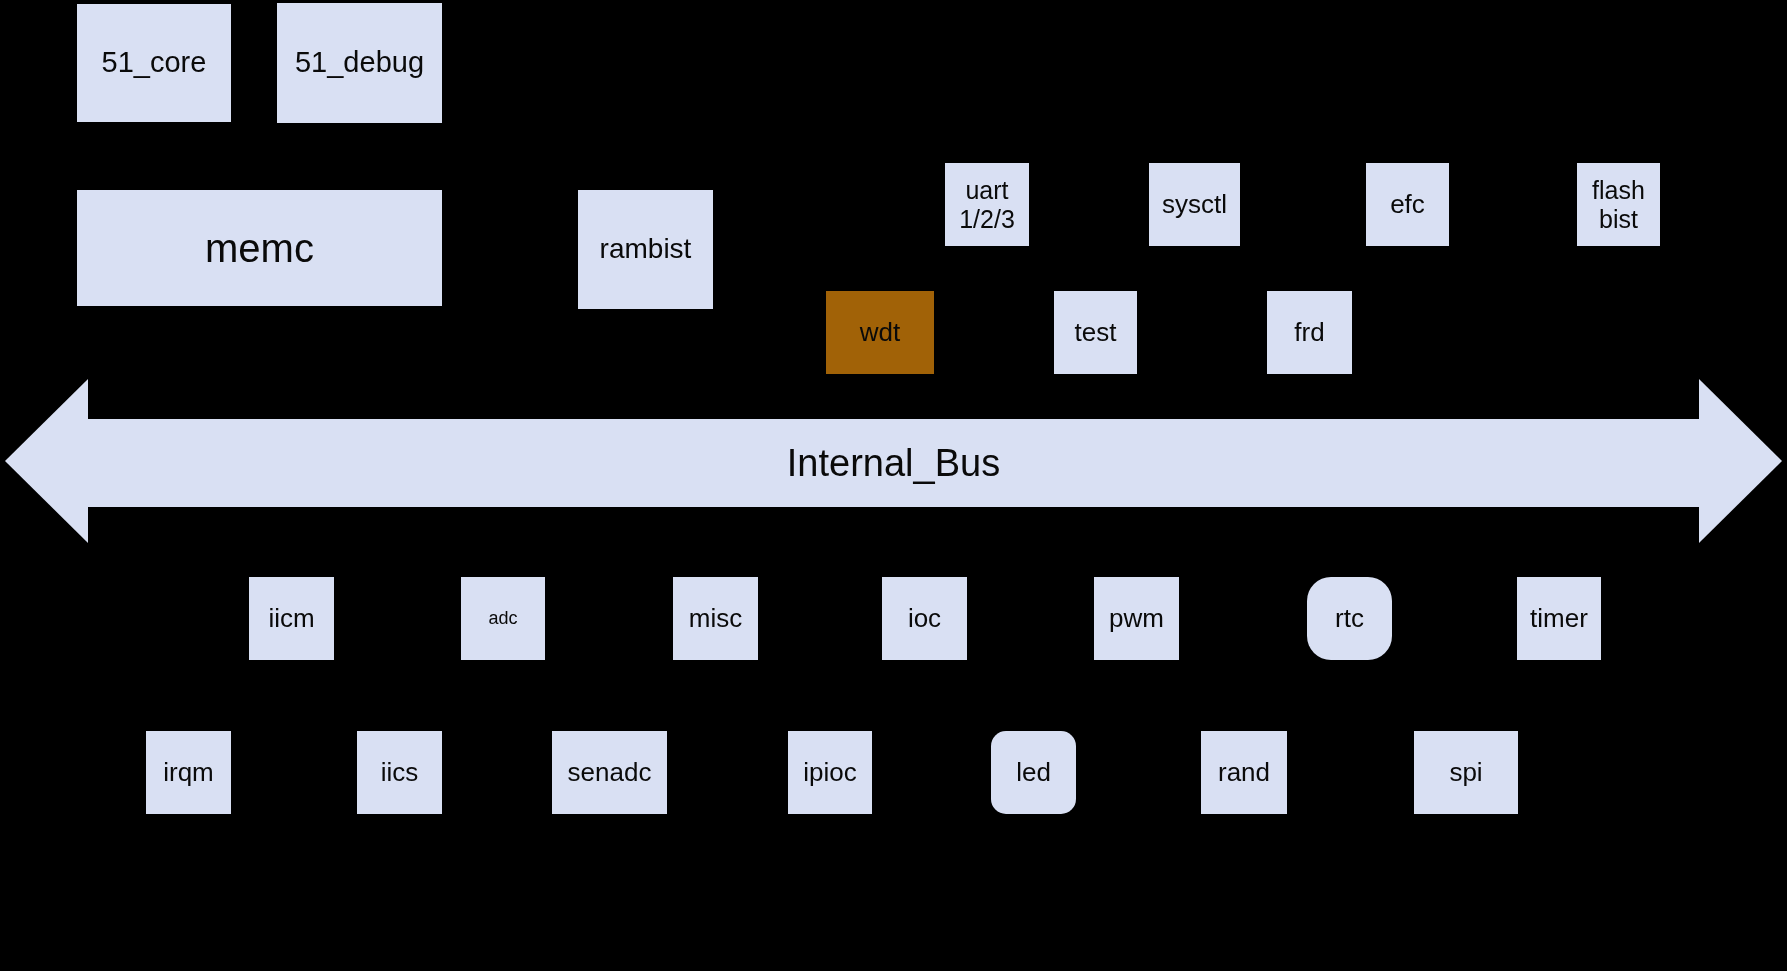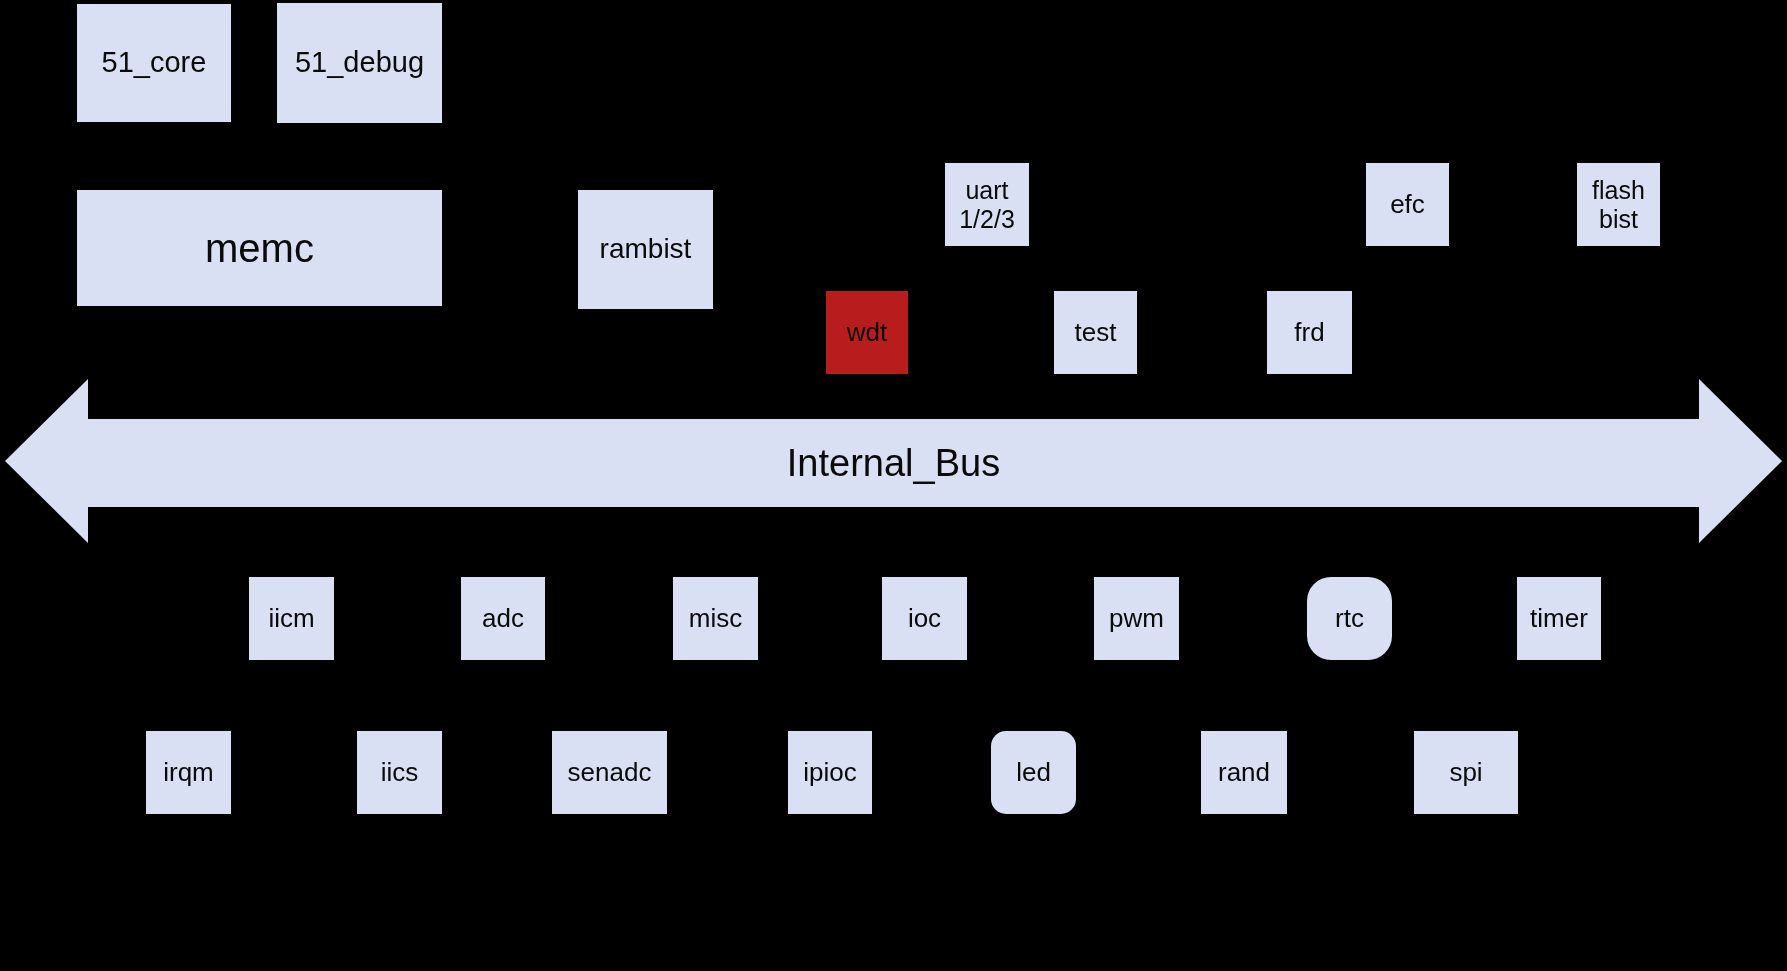--- a/index.html
+++ b/index.html
@@ -69,28 +69,29 @@
   <div class="bus-shaft" style="background: rgb(217, 224, 243);"></div>
   <div class="bus-head bus-head-left" style="border-right-color: rgb(217, 224, 243);"></div>
   <div class="bus-head bus-head-right" style="border-left-color: rgb(217, 224, 243);"></div>
   <div class="bus-label" style="color: rgb(10, 10, 10);">Internal_Bus</div>
 <div class="node" style="left: 77px; top: 4px; width: 154px; height: 118px; font-size: 29px; background: rgb(217, 224, 243); color: rgb(10, 10, 10);">51_core</div>
     <div class="node" style="left: 277px; top: 3px; width: 165px; height: 120px; font-size: 29px; background: rgb(217, 224, 243); color: rgb(10, 10, 10);">51_debug</div>
     <div class="node" style="left: 77px; top: 190px; width: 365px; height: 116px; font-size: 40px; background: rgb(217, 224, 243); color: rgb(10, 10, 10);">memc</div>
     <div class="node" style="left: 578px; top: 190px; width: 135px; height: 119px; font-size: 28px; background: rgb(217, 224, 243); color: rgb(10, 10, 10);">rambist</div>
     <div class="node" style="left: 945px; top: 163px; width: 84px; height: 83px; font-size: 25px; background: rgb(217, 224, 243); color: rgb(10, 10, 10);">uart
 1/2/3</div>
+    <div class="node" style="left: 1149px; top: 163px; width: 91px; height: 83px; font-size: 26px; background: rgb(217, 224, 243); color: rgb(10, 10, 10);">sysctl</div>
     <div class="node" style="left: 1366px; top: 163px; width: 83px; height: 83px; font-size: 26px; background: rgb(217, 224, 243); color: rgb(10, 10, 10);">efc</div>
     <div class="node" style="left: 1577px; top: 163px; width: 83px; height: 83px; font-size: 25px; background: rgb(217, 224, 243); color: rgb(10, 10, 10);">flash
 bist</div>
-    <div class="node" style="left: 826px; top: 291px; width: 82px; height: 83px; font-size: 26px; background: #b91c1c; color: rgb(10, 10, 10);">wdt</div>
+    <div class="node" style="left: 826px; top: 291px; width: 108px; height: 83px; font-size: 26px; background: #a16207; color: rgb(10, 10, 10);">wdt</div>
     <div class="node" style="left: 1054px; top: 291px; width: 83px; height: 83px; font-size: 26px; background: rgb(217, 224, 243); color: rgb(10, 10, 10);">test</div>
     <div class="node" style="left: 1267px; top: 291px; width: 85px; height: 83px; font-size: 26px; background: rgb(217, 224, 243); color: rgb(10, 10, 10);">frd</div>
     <div class="node" style="left: 249px; top: 577px; width: 85px; height: 83px; font-size: 26px; background: rgb(217, 224, 243); color: rgb(10, 10, 10);">iicm</div>
-    <div class="node" style="left: 461px; top: 577px; width: 84px; height: 83px; font-size: 26px; background: rgb(217, 224, 243); color: rgb(10, 10, 10); text-align: right;">adc</div>
+    <div class="node" style="left: 461px; top: 577px; width: 84px; height: 83px; font-size: 18px; background: rgb(217, 224, 243); color: rgb(10, 10, 10); text-align: right;">adc</div>
     <div class="node" style="left: 673px; top: 577px; width: 85px; height: 83px; font-size: 26px; background: rgb(217, 224, 243); color: rgb(10, 10, 10);">misc</div>
     <div class="node" style="left: 882px; top: 577px; width: 85px; height: 83px; font-size: 26px; background: rgb(217, 224, 243); color: rgb(10, 10, 10);">ioc</div>
     <div class="node" style="left: 1094px; top: 577px; width: 85px; height: 83px; font-size: 26px; background: rgb(217, 224, 243); color: rgb(10, 10, 10);">pwm</div>
     <div class="node" style="left: 1307px; top: 577px; width: 85px; height: 83px; font-size: 26px; background: rgb(217, 224, 243); color: rgb(10, 10, 10); border-radius: 24px;">rtc</div>
     <div class="node" style="left: 1517px; top: 577px; width: 84px; height: 83px; font-size: 26px; background: rgb(217, 224, 243); color: rgb(10, 10, 10);">timer</div>
     <div class="node" style="left: 146px; top: 731px; width: 85px; height: 83px; font-size: 26px; background: rgb(217, 224, 243); color: rgb(10, 10, 10);">irqm</div>
     <div class="node" style="left: 357px; top: 731px; width: 85px; height: 83px; font-size: 26px; background: rgb(217, 224, 243); color: rgb(10, 10, 10);">iics</div>
     <div class="node" style="left: 552px; top: 731px; width: 115px; height: 83px; font-size: 26px; background: rgb(217, 224, 243); color: rgb(10, 10, 10);">senadc</div>
     <div class="node" style="left: 788px; top: 731px; width: 84px; height: 83px; font-size: 26px; background: rgb(217, 224, 243); color: rgb(10, 10, 10);">ipioc</div>
     <div class="node" style="left: 991px; top: 731px; width: 85px; height: 83px; font-size: 26px; background: rgb(217, 224, 243); color: rgb(10, 10, 10); border-radius: 15px;">led</div>

